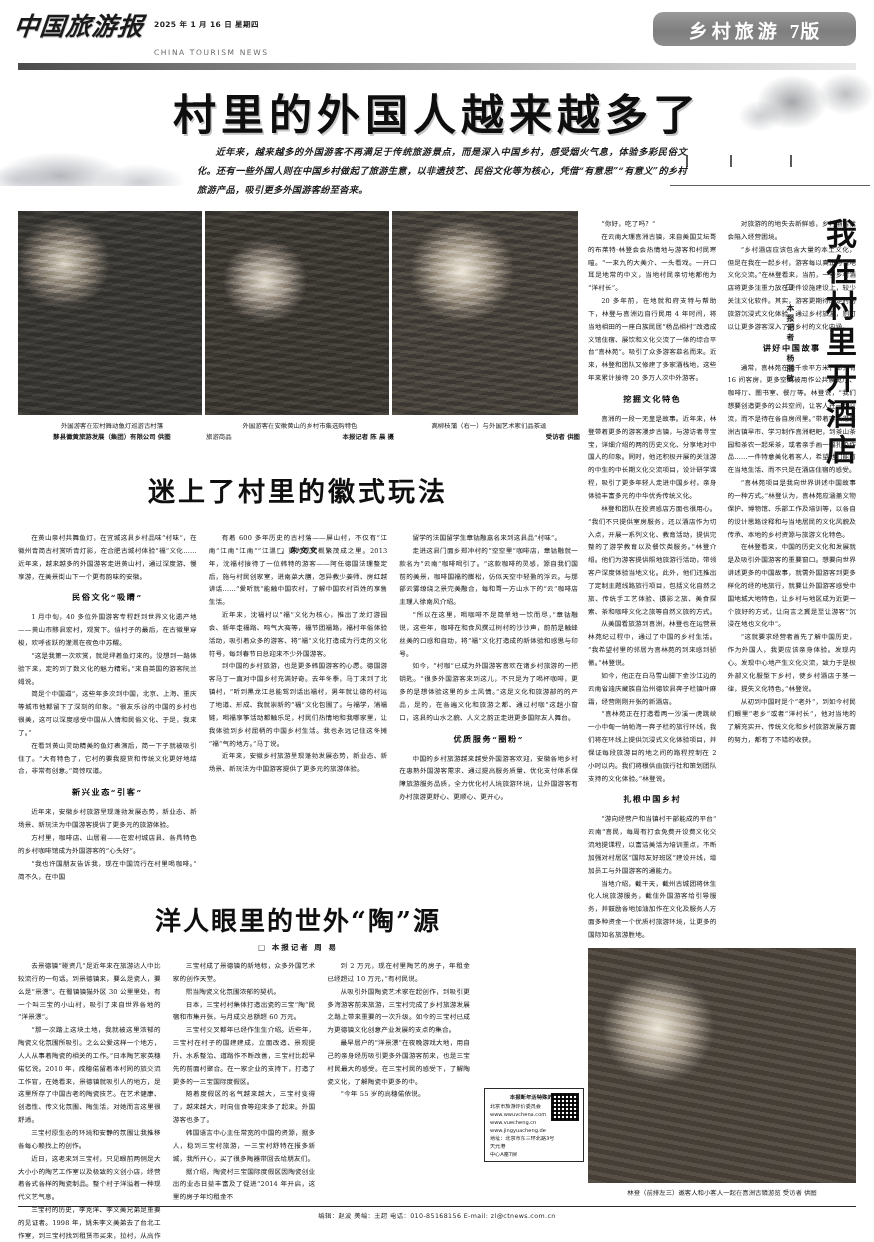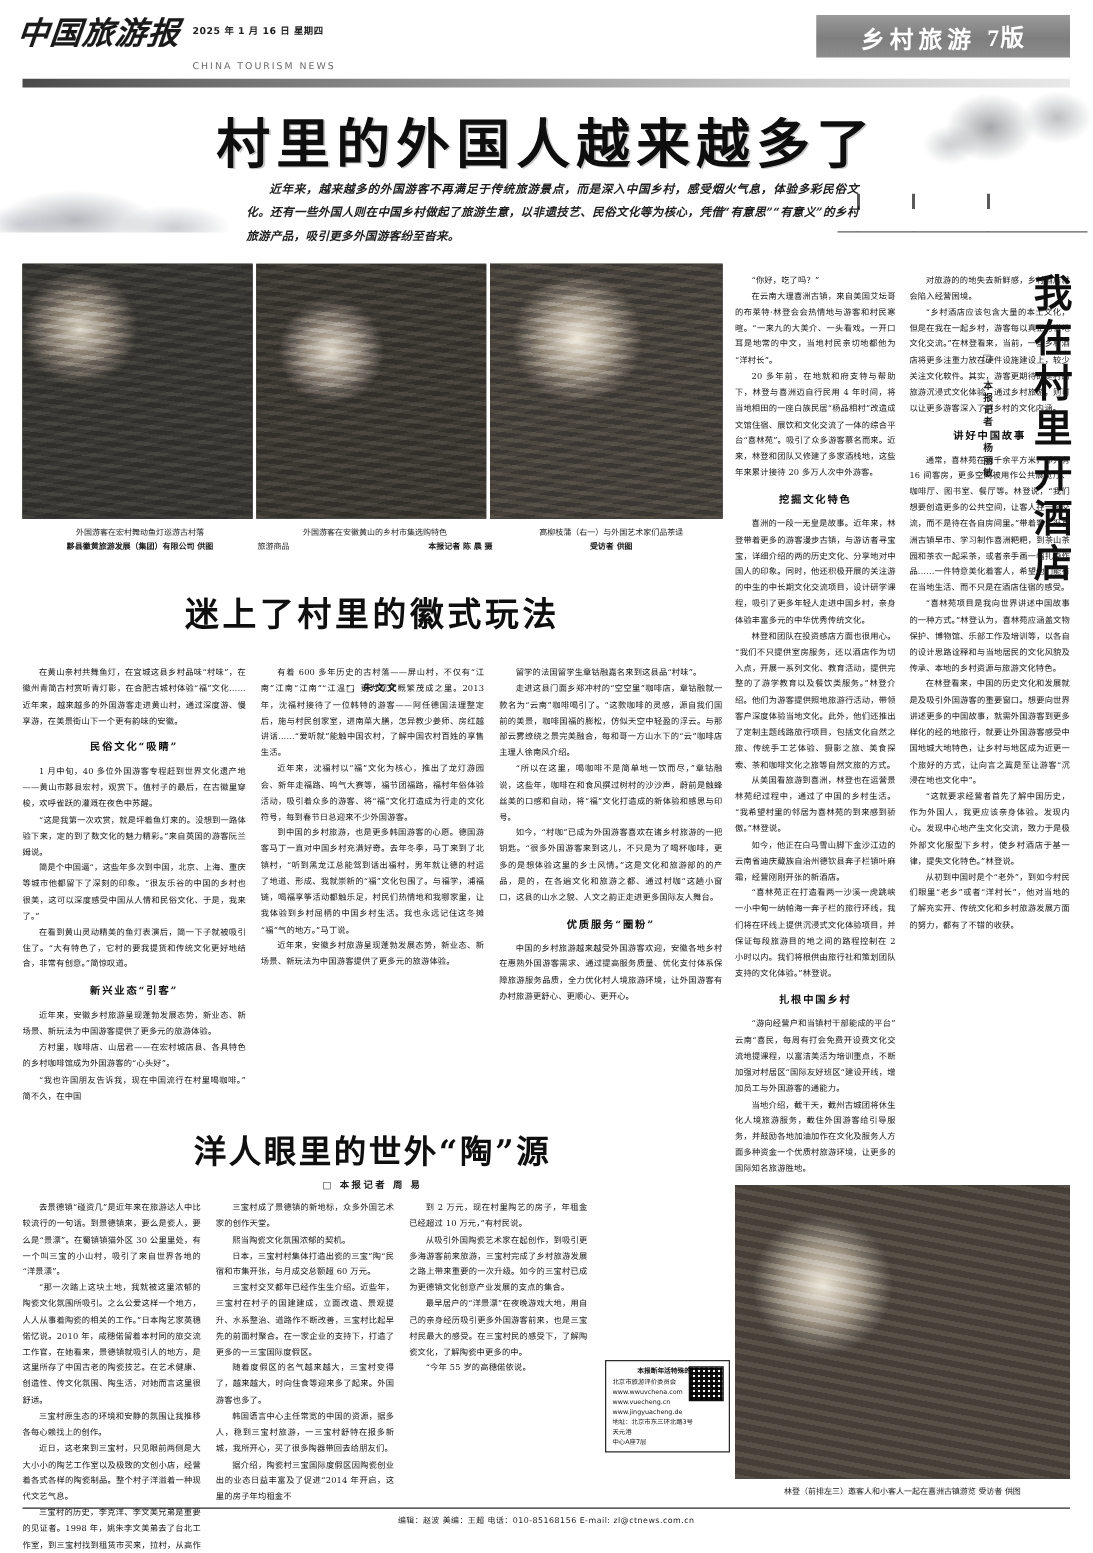--- a/index.html
+++ b/index.html
@@ -21,21 +21,21 @@
   }
   .logo-meta{padding-top:4px;}
   .logo-date{font-size:7.5px;color:#222;letter-spacing:.4px;white-space:nowrap;font-weight:700;}
   .logo-en{font-size:7.5px;color:#6b6b6b;letter-spacing:1.6px;margin-top:19px;white-space:nowrap;}
 
   .section-tag{
     position:absolute;right:18px;top:12px;height:34px;min-width:175px;
     background:linear-gradient(180deg,#9a9a9a 0%,#7e7e7e 55%,#8c8c8c 100%);
     color:#fff;display:flex;align-items:center;justify-content:center;gap:9px;
     font-family:"DejaVu Serif","Liberation Serif",serif;
-    font-size:19px;font-weight:700;letter-spacing:4px;padding:0 14px;
+    font-size:19px;font-weight:700;letter-spacing:4px;padding:0 14px;border-radius:10px;
   }
   .section-tag .pg{letter-spacing:1px;font-family:Liberation Serif, serif;}
 
   .mast-rule{
     position:absolute;left:18px;top:63px;width:838px;height:7px;
     background:linear-gradient(90deg,#4a4a4a 0%,#6e6e6e 18%,#9e9e9e 48%,#c9c9c9 74%,#e9e9e9 100%);
   }
 
   
   .hero{position:absolute;left:0;top:72px;width:874px;height:132px;overflow:hidden;}
@@ -272,21 +272,21 @@
   </div>
   <div class="cap cap-2">
     <div>外国游客在安徽黄山的乡村市集选购特色</div>
     <div class="cap-row">
       <span class="l">旅游商品</span>
       <span class="r">本报记者 陈 晨 摄</span>
     </div>
   </div>
   <div class="cap cap-3">
     <div>高柳枝蒲（右一）与外国艺术家们品茶迳</div>
-    <div style="font-weight:700">受访者 供图</div>
+    <div style="text-align:right;font-weight:700">受访者 供图</div>
   </div>
 
   <div class="a1-title">迷上了村里的徽式玩法</div>
   <div class="a1-by">□ 朱文文</div>
   <div class="a1-cols">
     <div class="col body">
         <p>在黄山亲村共舞鱼灯，在宜城这县乡村品味“村味”，在徽州青简古村赏听青灯影，在合肥古城村体验“福”文化……近年来，越来越多的外国游客走进黄山村，通过深度游、慢享游，在美景街山下一个更有韵味的安徽。</p>
         <div class="sub">民俗文化“吸睛”</div>
         <p>1 月中旬，40 多位外国游客专程赶到世界文化遗产地——黄山市黟县宏村，观赏下。值村子的最后，在古徽里穿梭，欢呼雀跃的灌溉在夜色中苏醒。</p>
         <p>“这是我第一次欢赏，就是坪着鱼灯来的。没想到一路体验下来，定的到了数文化的魅力精彩。”来自英国的游客阮兰姆说。</p>

